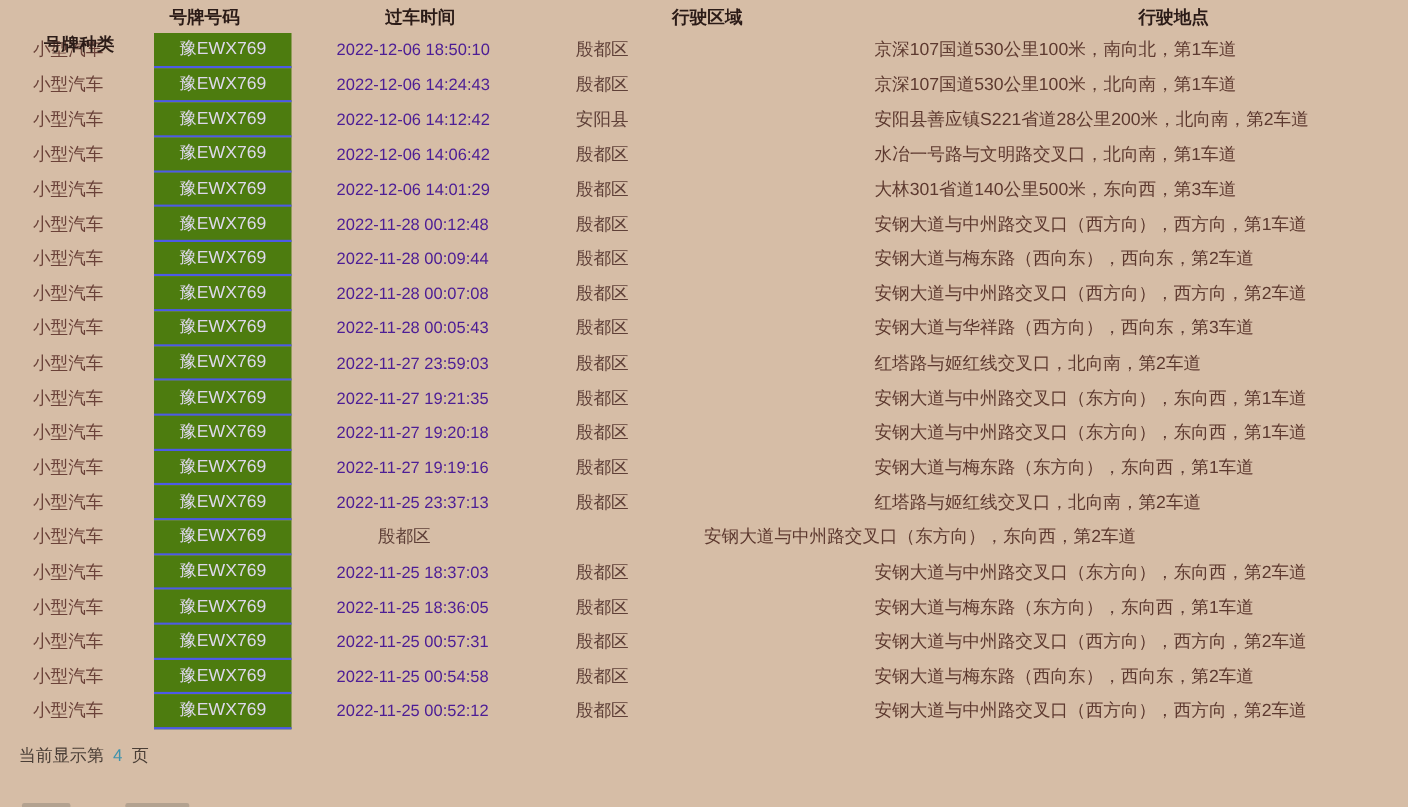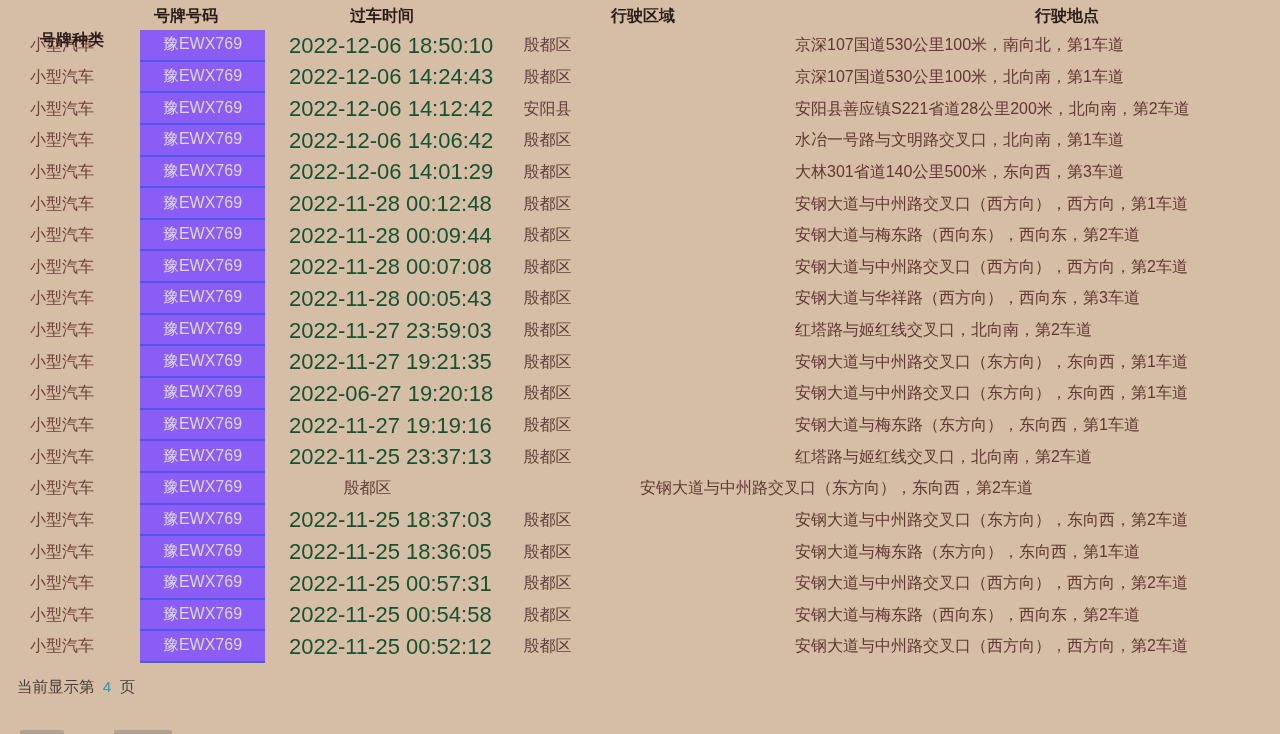--- a/index.html
+++ b/index.html
@@ -37,34 +37,34 @@
     align-items: center;
   }
   .c-type {
     padding-left: 30px;
     font-size: 16px;
     color: #6a4138;
     white-space: nowrap;
   }
   .c-plate {
     height: 100%;
-    background: #8b5cf6;
+    background: #4d7c0f;
     border-bottom: 2px solid #4d5ae8;
     display: flex;
     align-items: center;
     justify-content: center;
     font-size: 16px;
     color: #ded9ec;
     white-space: nowrap;
     cursor: pointer;
   }
   .c-time {
-    padding-left: 24px;
-    font-size: 22px;
-    color: #14532d;
+    padding-left: 41px;
+    font-size: 15px;
+    color: #4c1d95;
     white-space: nowrap;
   }
   .c-area {
     text-align: center;
     font-size: 16px;
     color: #5f4038;
     white-space: nowrap;
   }
   .c-loc {
     padding-left: 170px;
@@ -205,21 +205,21 @@
         <div class="c-type">小型汽车</div>
         <div class="c-plate">豫EWX769</div>
         <div class="c-time">2022-11-27 19:21:35</div>
         <div class="c-area">殷都区</div>
         <div class="c-loc">安钢大道与中州路交叉口（东方向），东向西，第1车道</div>
       </div>
 
       <div class="row">
         <div class="c-type">小型汽车</div>
         <div class="c-plate">豫EWX769</div>
-        <div class="c-time">2022-06-27 19:20:18</div>
+        <div class="c-time">2022-11-27 19:20:18</div>
         <div class="c-area">殷都区</div>
         <div class="c-loc">安钢大道与中州路交叉口（东方向），东向西，第1车道</div>
       </div>
 
       <div class="row">
         <div class="c-type">小型汽车</div>
         <div class="c-plate">豫EWX769</div>
         <div class="c-time">2022-11-27 19:19:16</div>
         <div class="c-area">殷都区</div>
         <div class="c-loc">安钢大道与梅东路（东方向），东向西，第1车道</div>

